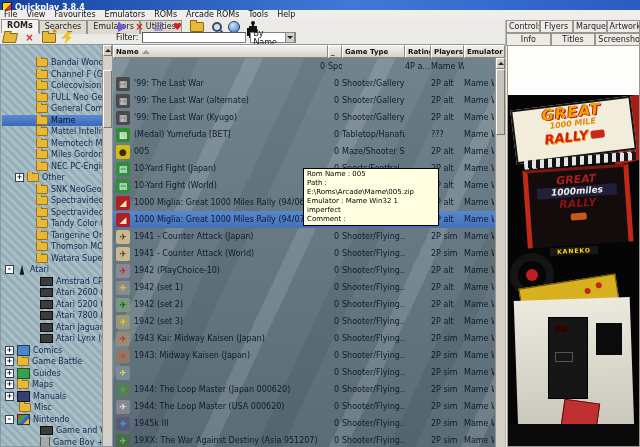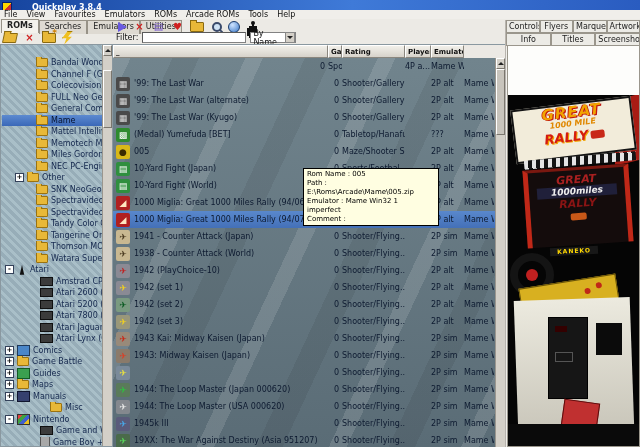--- a/index.html
+++ b/index.html
@@ -2,21 +2,21 @@
 <html><head>
 <meta charset="utf-8">
 <style>
   html,body{margin:0;padding:0;}
   body{width:640px;height:447px;position:relative;overflow:hidden;
        font-family:"DejaVu Sans","Liberation Sans",sans-serif;background:#ece9e4;
        -webkit-font-smoothing:none;}
   
   .titlebar{position:absolute;top:0;left:0;right:0;height:14px;
     background:linear-gradient(90deg,#16449e,#3f7ad8 55%,#2a5cc0);
-    color:#fff;font-size:8px;font-weight:bold;display:flex;align-items:center;gap:20px;padding-left:2px;}
+    color:#fff;font-size:8px;font-weight:bold;display:flex;align-items:center;gap:3px;padding-left:2px;}
   .app-icon{width:8px;height:8px;flex:none;background:linear-gradient(135deg,#ffd700 50%,#d03030 50%);border:1px solid #08206a;}
   .menubar{position:absolute;top:10px;left:0;right:0;height:9px;background:#f0eeea;
     border-bottom:5px solid #b91c1c;display:flex;gap:9px;align-items:center;padding:0 4px;font-size:8px;color:#111;}
   .menu-item{white-space:nowrap;}
   
   .band{position:absolute;top:19px;left:0;right:0;height:25px;background:#eceae5;}
   .left-tabs{position:absolute;top:20px;left:1px;display:flex;font-size:8px;}
   .ltab{padding:1px 5px 2px;border:1px solid #979287;border-bottom:none;background:#dedad2;color:#222;white-space:nowrap;}
   .ltab.active{background:#f4f2ec;position:relative;top:-1px;padding-bottom:3px;font-weight:bold;}
   .small-toolbar{position:absolute;top:31px;left:3px;height:13px;display:flex;align-items:center;gap:6px;}
@@ -362,21 +362,21 @@
         <span class="ik fold"></span>
         <span>Maps</span>
       </div>
 
       <div class="tree-item" style="padding-left: 3px;">
         <span class="box">+</span>
         <span class="ik navy"></span>
         <span>Manuals</span>
       </div>
 
-      <div class="tree-item" style="padding-left: 5px; margin-left: 31px;">
+      <div class="tree-item" style="padding-left: 5px;">
         <span class="box" style="visibility: hidden;"></span>
         <span class="ik fold"></span>
         <span>Misc</span>
       </div>
 
       <div class="tree-item" style="padding-left: 3px;">
         <span class="box">-</span>
         <span class="ik multi"></span>
         <span>Nintendo</span>
       </div>
@@ -396,20 +396,24 @@
   <div class="sb-scroll">
     <div class="sc-btn">
         <span class="arr-up"></span>
       </div>
     <div class="sc-thumb"></div>
   </div>
 </div>
 
 <div class="list">
   <div class="list-header">
+    <div class="hcell">
+      <span>Name</span>
+      <span class="sort-arr"></span>
+    </div>
     <div class="hcell">_</div>
     <div class="hcell">Game Type</div>
     <div class="hcell">Rating</div>
     <div class="hcell">Players</div>
     <div class="hcell">Emulator</div>
   </div>
   <div class="rows">
 
       <div class="lrow">
         <div class="ccount">0</div>
@@ -535,21 +539,21 @@
         <div class="ccount">0</div>
         <div class="ccell">Shooter/Flying...</div>
         <div class="ccell"></div>
         <div class="ccell">2P sim</div>
         <div class="ccell">Mame Win32 1</div>
       </div>
 
       <div class="lrow">
         <div class="namecell">
           <span class="gicon" style="background: rgb(201, 184, 145); color: rgb(74, 58, 32);">✈</span>
-          <span class="ccell">1938 - Counter Attack (World)</span>
+          <span class="ccell">1941 - Counter Attack (World)</span>
         </div>
         <div class="ccount">0</div>
         <div class="ccell">Shooter/Flying...</div>
         <div class="ccell"></div>
         <div class="ccell">2P sim</div>
         <div class="ccell">Mame Win32 1</div>
       </div>
 
       <div class="lrow">
         <div class="namecell">

